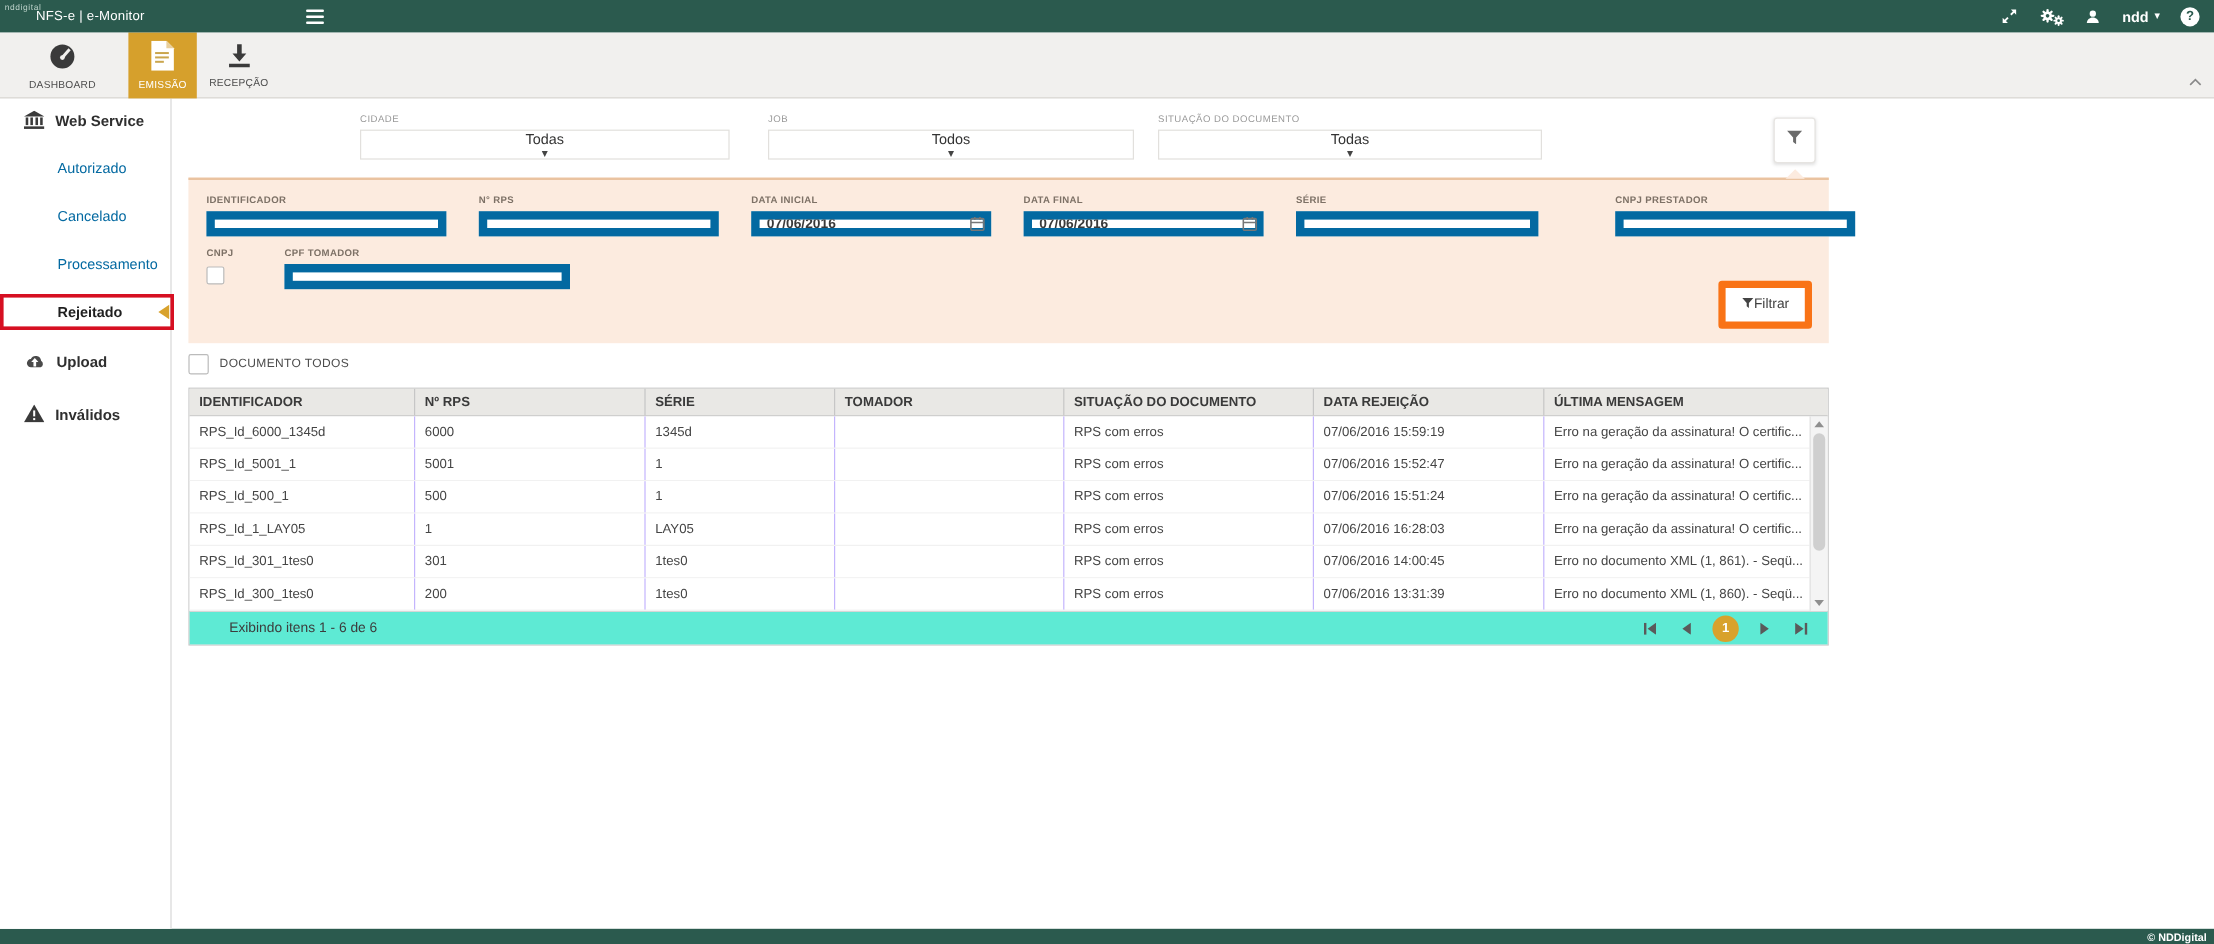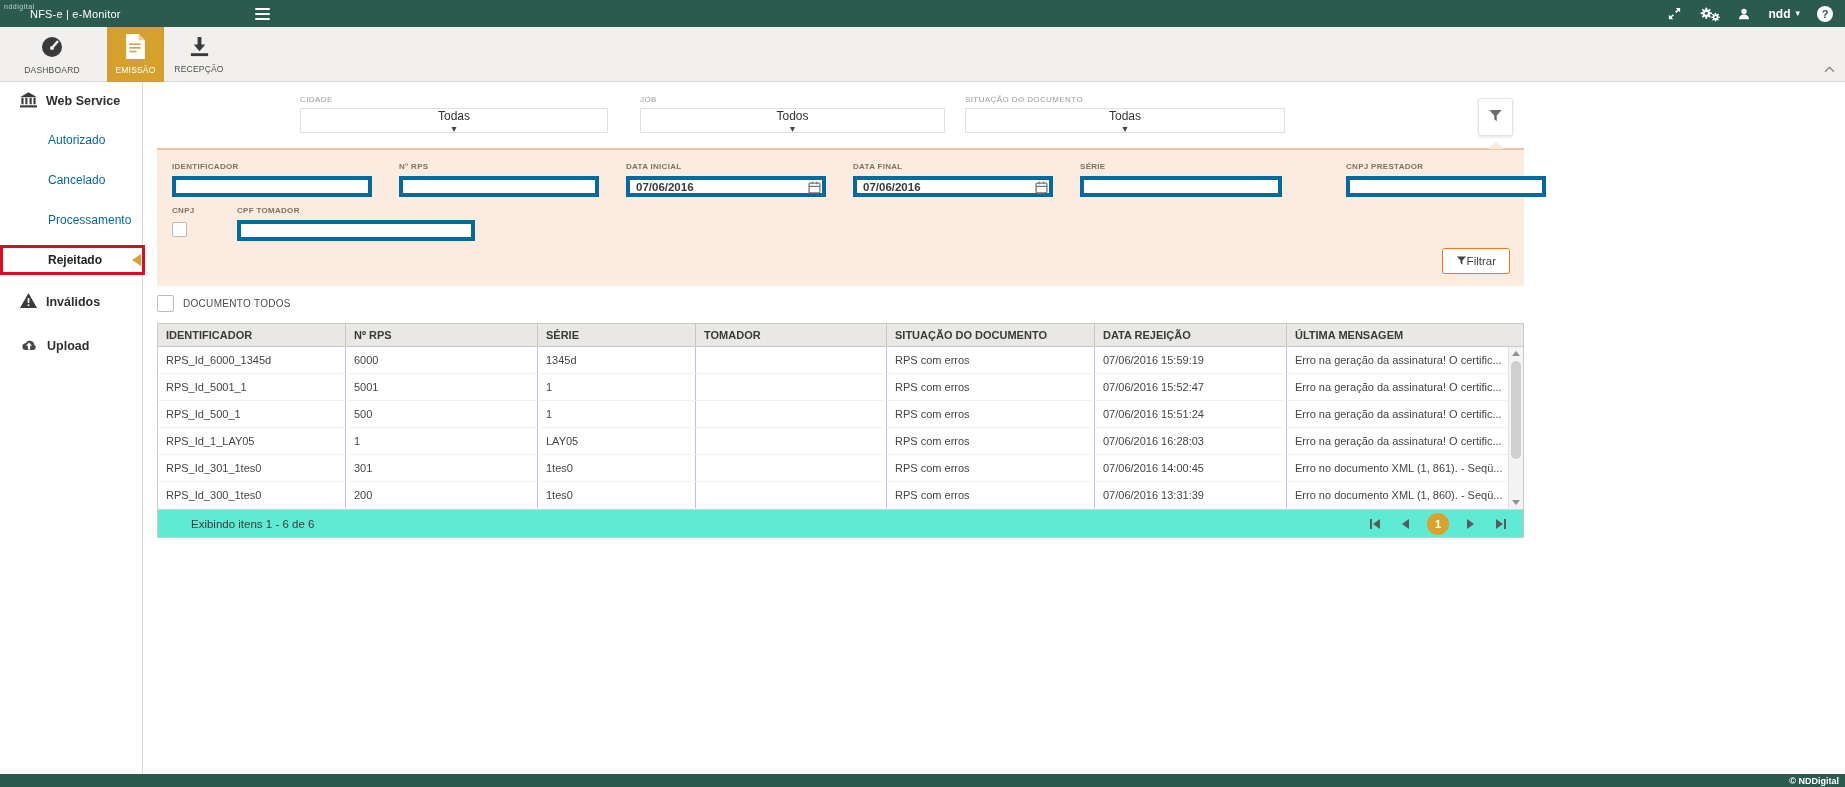--- a/index.html
+++ b/index.html
@@ -65,33 +65,33 @@
     border:1px solid #e6e4e1; border-radius:3px; box-shadow:0 1px 3px rgba(0,0,0,.12);
     display:flex; align-items:center; justify-content:center; cursor:pointer; z-index:6;}
   .panel-notch { position:absolute; left:1344px; top:59px; width:0; height:0;
     border-left:8px solid transparent; border-right:8px solid transparent; border-bottom:8px solid #fcebdf; z-index:6;}
 
   
   .filter-panel { position:absolute; left:13px; top:66px; width:1367px; height:138px;
     background:#fcebdf; border-top:2px solid #eac3a0; }
   .fg { position:absolute; width:200px; }
   .fg-label { font-size:8px; font-weight:bold; color:#7d7166; letter-spacing:.3px; margin-bottom:5px; }
-  .f-input { width:100%; height:21px; border:4px solid #0369a1; background:#fff; font-size:11.5px;
+  .f-input { width:100%; height:21px; border:7px solid #0369a1; background:#fff; font-size:11.5px;
     color:#333; padding:0 6px; font-family:"Liberation Sans",sans-serif; outline:none;}
   .date-wrap { position:relative; }
   .date-wrap .f-input { padding-right:22px; font-weight:bold; color:#3a3a3a;}
   .cal-ico { position:absolute; right:5px; top:4px; pointer-events:auto; cursor:pointer;}
   .fg1 { left:15px; top:12px; } .fg2 { left:242px; top:12px; } .fg3 { left:469px; top:12px; }
   .fg4 { left:696px; top:12px; } .fg5 { left:923px; top:12px; width:202px;} .fg6 { left:1153px; top:12px;margin-left:36px; }
   .fg-cnpj { left:15px; top:56px; width:40px; }
   .fg-cpf { left:80px; top:56px; width:238px; }
   .cb { appearance:none; -webkit-appearance:none; background:#fff; border:1px solid #bbb; border-radius:2px; cursor:pointer; }
   .cb-small { width:15px; height:15px; margin-top:2px;}
-  .filtrar-btn { position:absolute; right:14px; bottom:12px; height:26px; padding:0 13px;
-    background:#fff; border:1px solid #f97316; border-radius:3px; font-size:11.5px; color:#3f3f3f;
+  .filtrar-btn { position:absolute; right:14px; bottom:12px; height:40px; padding:0 13px;
+    background:#fff; border:6px solid #f97316; border-radius:3px; font-size:11.5px; color:#3f3f3f;
     display:flex; align-items:center; gap:0; cursor:pointer; font-family:"Liberation Sans",sans-serif;}
 
   
   .select-all { position:absolute; left:13px; top:213px; display:flex; align-items:center; gap:9px; }
   .cb-big { width:17px; height:17px; }
   .select-all-label { font-size:10px; color:#4c4c4c; letter-spacing:.3px; }
 
   
   .grid { position:absolute; left:13px; top:241px; width:1367px; border:1px solid #c9c9c9; background:#fff; }
   .ghead { display:flex; height:23px; background:#e9e8e5; border-bottom:1px solid #c9c9c9; }
@@ -242,36 +242,36 @@
   <div class="side-sub">
     <span>Processamento</span>
   </div>
   <div class="side-sub active">
     <span>Rejeitado</span>
     <span class="red-outline"></span>
     <span class="active-marker"></span>
   </div>
   <div class="side-item">
     <span>
+      <svg width="18" height="14" viewBox="0 0 24 18">
+          <path d="M19 8.5A6 6 0 007.6 6.6 4.6 4.6 0 008 15.8h10.5a4.1 4.1 0 00.5-7.3z" fill="#4a4a4a"></path>
+          <path d="M12 5.5l4 4.5h-2.5v5h-3v-5H8z" fill="#fff"></path>
+        </svg>
+    </span>
+    <span>Upload</span>
+  </div>
+  <div class="side-item">
+    <span>
       <svg width="17" height="15" viewBox="0 0 24 21">
           <path d="M12 0l12 21H0z" fill="#3a3a3a"></path>
           <rect x="10.8" y="7" width="2.4" height="7" fill="#fff"></rect>
           <rect x="10.8" y="16" width="2.4" height="2.4" fill="#fff"></rect>
         </svg>
     </span>
     <span>Inválidos</span>
-  </div>
-  <div class="side-item">
-    <span>
-      <svg width="18" height="14" viewBox="0 0 24 18">
-          <path d="M19 8.5A6 6 0 007.6 6.6 4.6 4.6 0 008 15.8h10.5a4.1 4.1 0 00.5-7.3z" fill="#4a4a4a"></path>
-          <path d="M12 5.5l4 4.5h-2.5v5h-3v-5H8z" fill="#fff"></path>
-        </svg>
-    </span>
-    <span>Upload</span>
   </div>
 </div>
 
 <div class="main">
 
   <div class="dd-group dd-cidade">
     <div class="dd-label">CIDADE</div>
     <div class="dd-select">
       <span>Todas</span>
       <span class="dd-caret">▾</span>

